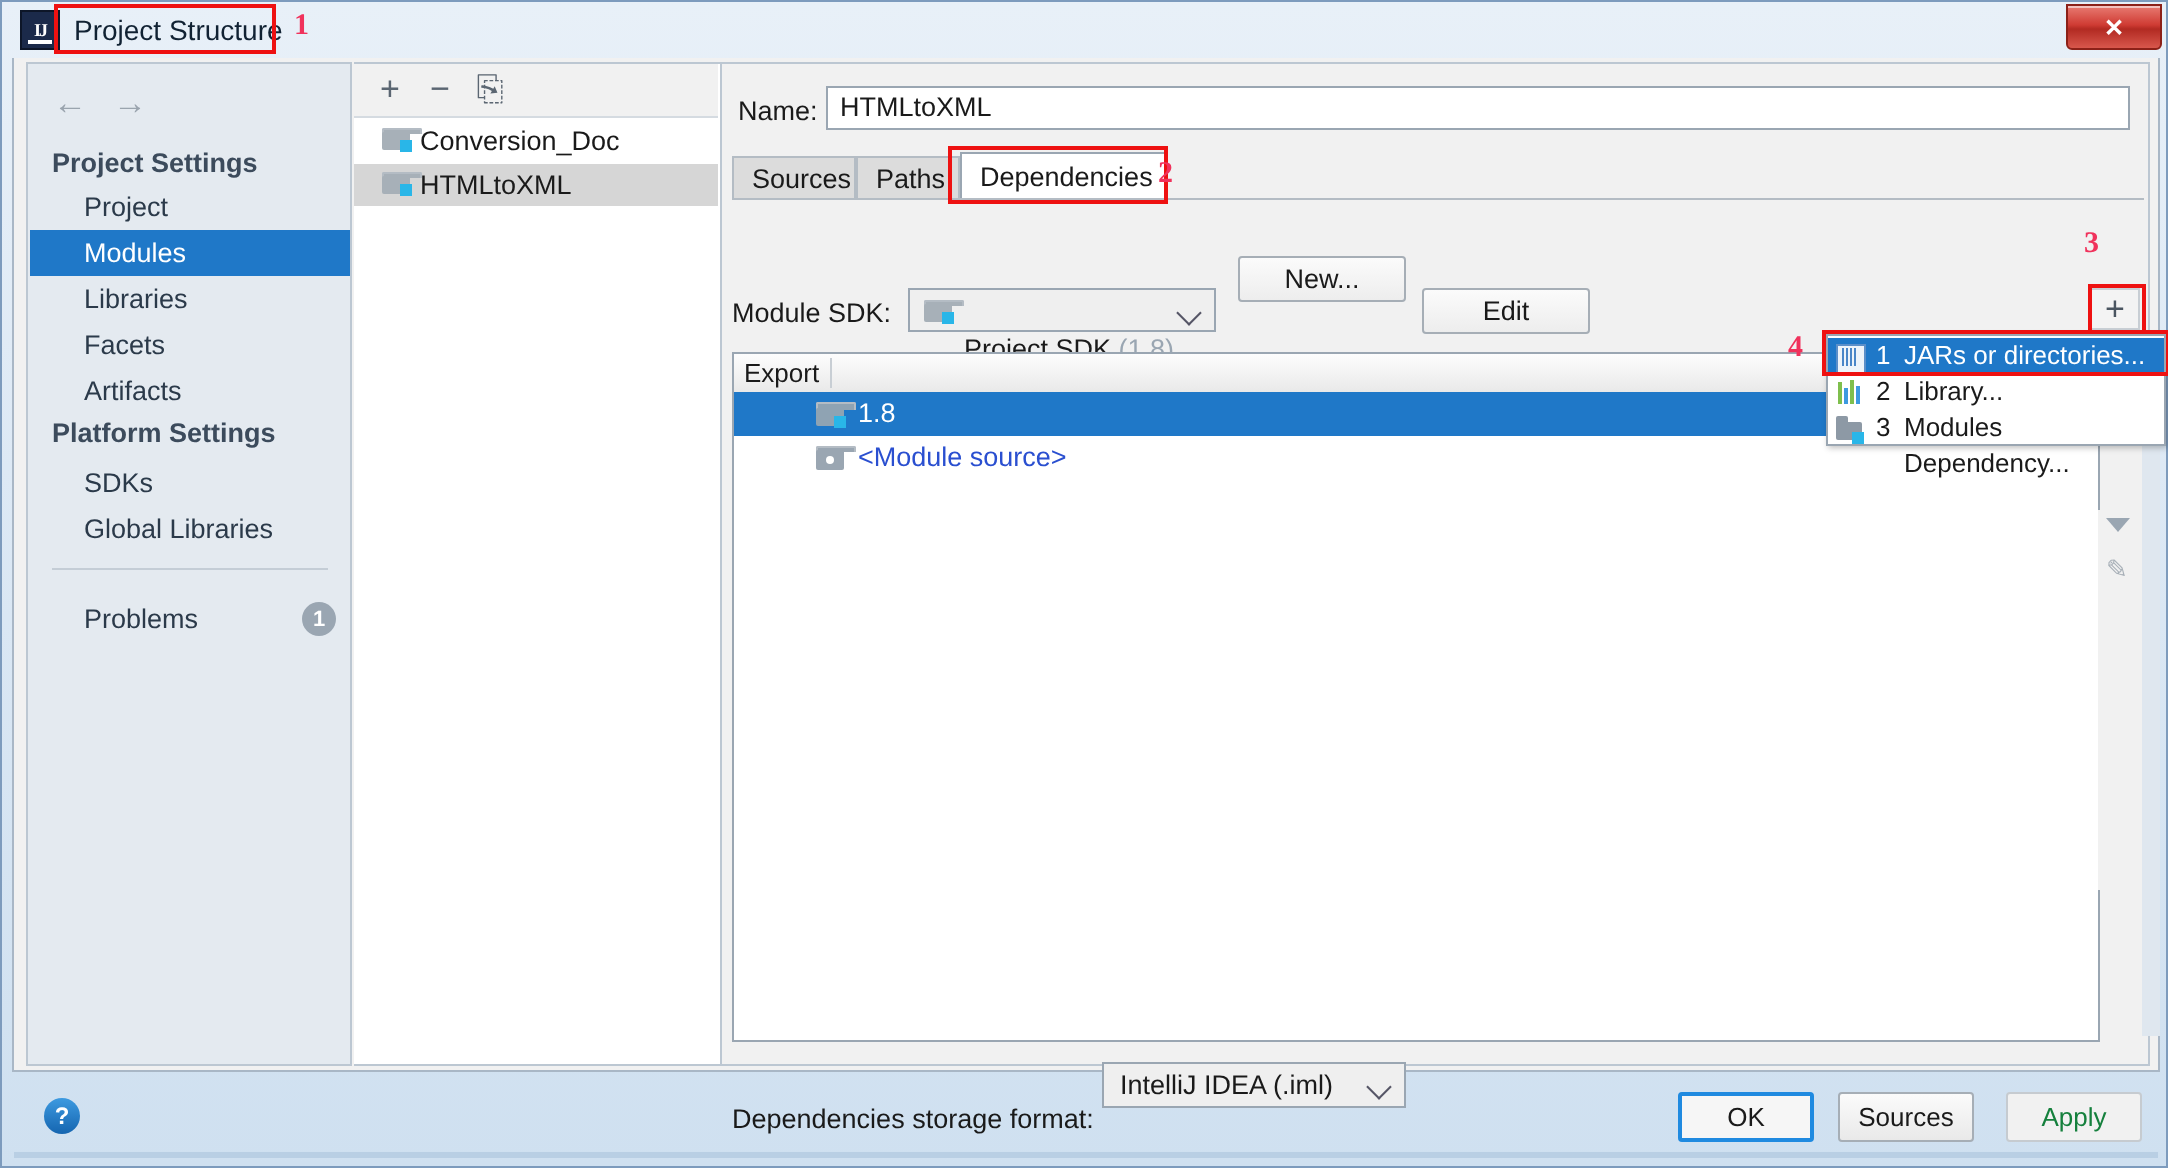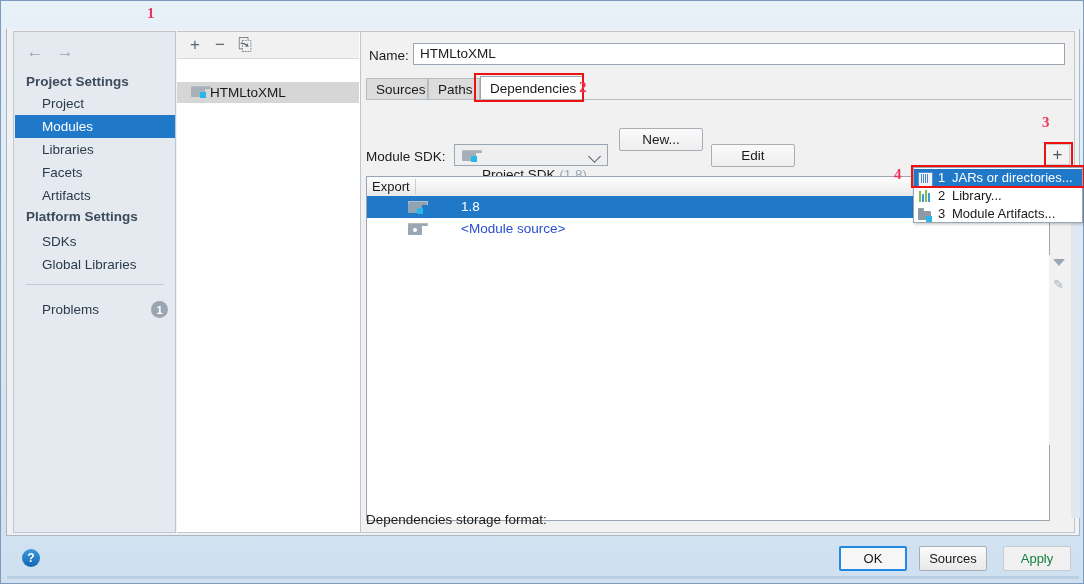--- a/index.html
+++ b/index.html
@@ -162,21 +162,21 @@
     position:absolute;left:0;top:0;width:682px;height:19px;
     background:linear-gradient(to bottom,#fdfdfd,#e9e9e9);
     border-bottom:1px solid #c8ced4;
   }
   .th{position:absolute;top:0;height:19px;line-height:19px;font-size:13px;color:#1a1a1a;}
   .th-export{left:5px;}
   .th-sep{position:absolute;top:2px;width:1px;height:15px;background:#c8ced4;}
   .th-scope{right:56px;}
   .drow{
     position:absolute;left:0;width:682px;height:22px;line-height:22px;
-    font-size:13.5px;padding-left:94px;box-sizing:border-box;color:#2a4fd0;
+    font-size:13.5px;padding-left:62px;box-sizing:border-box;color:#2a4fd0;
   }
   .drow.sel{background:#1f78c8;color:#ffffff;}
   .drow .ic{position:absolute;left:41px;top:5px;width:14px;height:12px;}
   .jfold .bod{position:absolute;left:0;top:3px;width:14px;height:9px;background:#8fa3b3;border-radius:1px;}
   .jfold .tab{position:absolute;left:0;top:0;width:6px;height:4px;background:#8fa3b3;border-radius:1px 1px 0 0;}
   .jfold .dot{position:absolute;right:-1px;bottom:-1px;width:6px;height:6px;background:#29b6e8;}
   .msrc .bod{position:absolute;left:0;top:2px;width:14px;height:10px;background:#9aa6b2;border-radius:1px;}
   .msrc .tab{position:absolute;left:0;top:0;width:6px;height:3px;background:#9aa6b2;border-radius:1px 1px 0 0;}
   .msrc .dotw{position:absolute;left:5px;top:5px;width:4px;height:4px;background:#ffffff;border-radius:50%;}
   
@@ -227,21 +227,21 @@
   
   .icon-jar{background:#eef4fa;border:1px solid #5b8fc9;}
   .icon-jar i{position:absolute;top:1px;width:1px;height:9px;background:#4a86c8;display:block;}
   
   .icon-lib i{position:absolute;bottom:1px;width:2px;display:block;}
   
   .icon-mod .bod{position:absolute;left:0;top:3px;width:13px;height:9px;background:#8d99a5;border-radius:1px;}
   .icon-mod .tb{position:absolute;left:0;top:0;width:6px;height:4px;background:#8d99a5;border-radius:1px 1px 0 0;}
   .icon-mod .dt{position:absolute;right:-1px;bottom:-1px;width:6px;height:6px;background:#29b6e8;}
   
-  .sf-label{position:absolute;left:5px;top:480px;font-size:13.5px;text-align:right;}
+  .sf-label{position:absolute;left:5px;top:520px;font-size:13.5px;text-align:right;}
   .sf-combo{
     position:absolute;left:190px;top:499px;width:152px;height:23px;
     background:#efefef;border:1px solid #9aa6b2;box-sizing:border-box;
   }
   .sf-combo .txt{position:absolute;left:8px;top:0;height:21px;line-height:21px;font-size:13.5px;}
   
   .footer{position:absolute;left:5px;top:535px;width:1074px;height:44px;}
   .help{
     position:absolute;left:16px;top:13px;width:18px;height:18px;border-radius:50%;
     background:linear-gradient(to bottom,#3d9ae0,#1565b0);
@@ -257,20 +257,29 @@
   .fbtn.ok{right:173px;border:2px solid #1f8ae0;background:#f6f6f6;}
   .fbtn.cancel{right:93px;}
   .fbtn.apply{right:9px;color:#15803d;border-color:#c6cbd0;background:#f1f1f1;}
   .bottomrule{position:absolute;left:6px;bottom:4px;width:1072px;height:3px;background:#b9cfe4;}
 </style>
 </head>
 <body>
 
 <div class="window">
 
+  <div class="titlebar">
+    <div class="ij-icon">
+      <span class="g">IJ</span>
+        <span class="bar"></span>
+    </div>
+    <div class="title-text">Project Structure</div>
+    <div class="anno-box-title"></div>
+    <div class="closebtn">✕</div>
+  </div>
 
   <div class="content">
 
     <div class="sidebar">
       <div class="navarrows">
         <div class="navarrow back">←</div>
         <div class="navarrow fwd">→</div>
       </div>
       <div class="sb-group" style="top:40px">Project Settings</div>
       <div class="sb-item" style="top:60px">Project</div>
@@ -284,20 +293,28 @@
       <div class="sb-sep" style="top:252px"></div>
       <div class="sb-item" style="top:266px">Problems</div>
       <div class="badge" style="left:137px;top:269px">1</div>
     </div>
 
     <div class="modpanel">
       <div class="modtoolbar">
         <div class="tbicon" style="left:8px">+</div>
         <div class="tbicon" style="left:33px">−</div>
         <div class="tbicon" style="left:58px">⎘</div>
+      </div>
+      <div class="modrow" style="top:28px">
+        <span class="folder-ic">
+            <span class="tab"></span>
+            <span class="bod"></span>
+            <span class="dot"></span>
+          </span>
+        <span>Conversion_Doc</span>
       </div>
       <div class="modrow sel" style="top:50px">
         <span class="folder-ic">
             <span class="tab"></span>
             <span class="bod"></span>
             <span class="dot"></span>
           </span>
         <span>HTMLtoXML</span>
       </div>
     </div>
@@ -346,20 +363,24 @@
           <span class="ic msrc">
               <span class="tab"></span>
               <span class="bod"></span>
               <span class="dotw"></span>
             </span>
           <span>&lt;Module source&gt;</span>
         </div>
       </div>
 
       <div class="sf-label">Dependencies storage format:</div>
+      <div class="sf-combo">
+        <span class="txt">IntelliJ IDEA (.iml)</span>
+        <span class="chev"></span>
+      </div>
     </div>
 
     <div class="vtool" style="left:1042px;top:226px;">
       <div class="tri"></div>
       <div class="pencil">✎</div>
     </div>
     <div class="scrollcol" style="left:1064px;top:142px;height:347px;"></div>
   </div>
 
   <div class="plusbtn">+</div>
@@ -386,21 +407,21 @@
       <span class="num">2</span>
       <span>Library...</span>
     </div>
     <div class="mi" style="top:37px">
       <span class="micon icon-mod">
         <span class="tb"></span>
           <span class="bod"></span>
           <span class="dt"></span>
       </span>
       <span class="num">3</span>
-      <span>Module Artifacts...</span>
+      <span>Modules Dependency...</span>
     </div>
   </div>
   <div class="anno-box-menu"></div>
 
   <div class="anno-num" style="left:146px;top:4px">1</div>
   <div class="anno-num" style="left:578px;top:78px">2</div>
   <div class="anno-num" style="left:1041px;top:113px">3</div>
   <div class="anno-num" style="left:893px;top:165px">4</div>
 
   <div class="footer">

